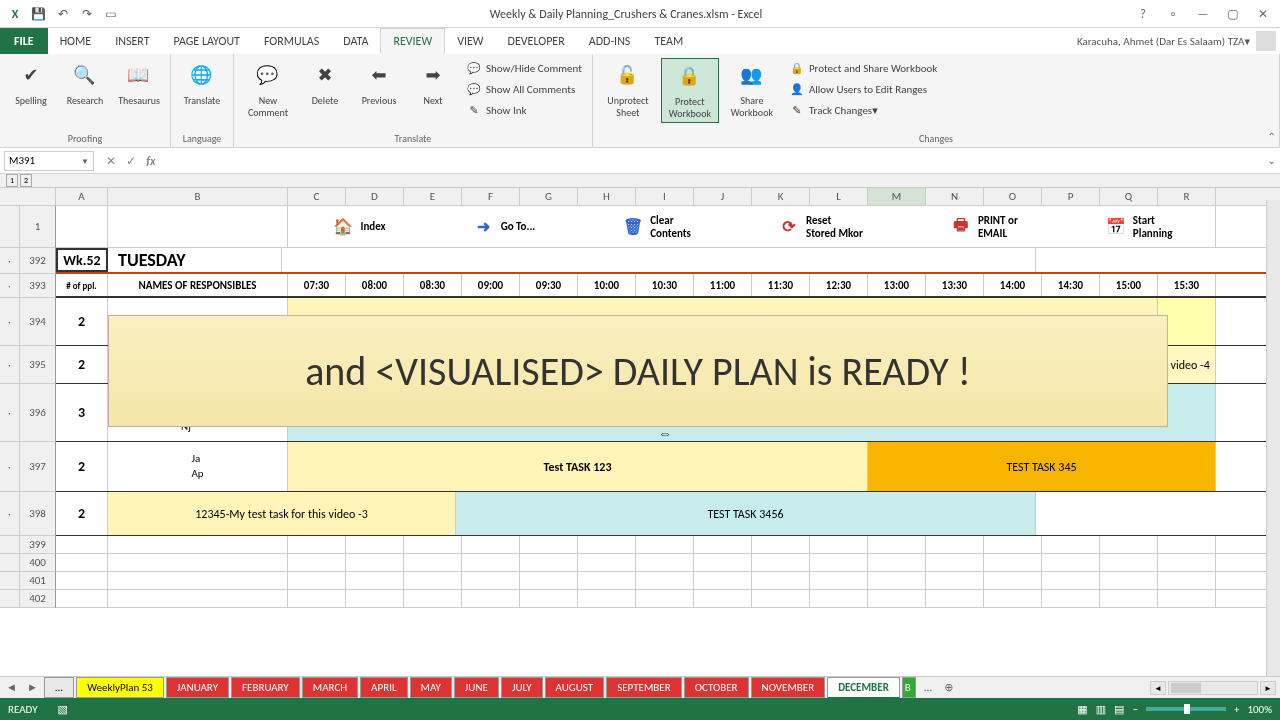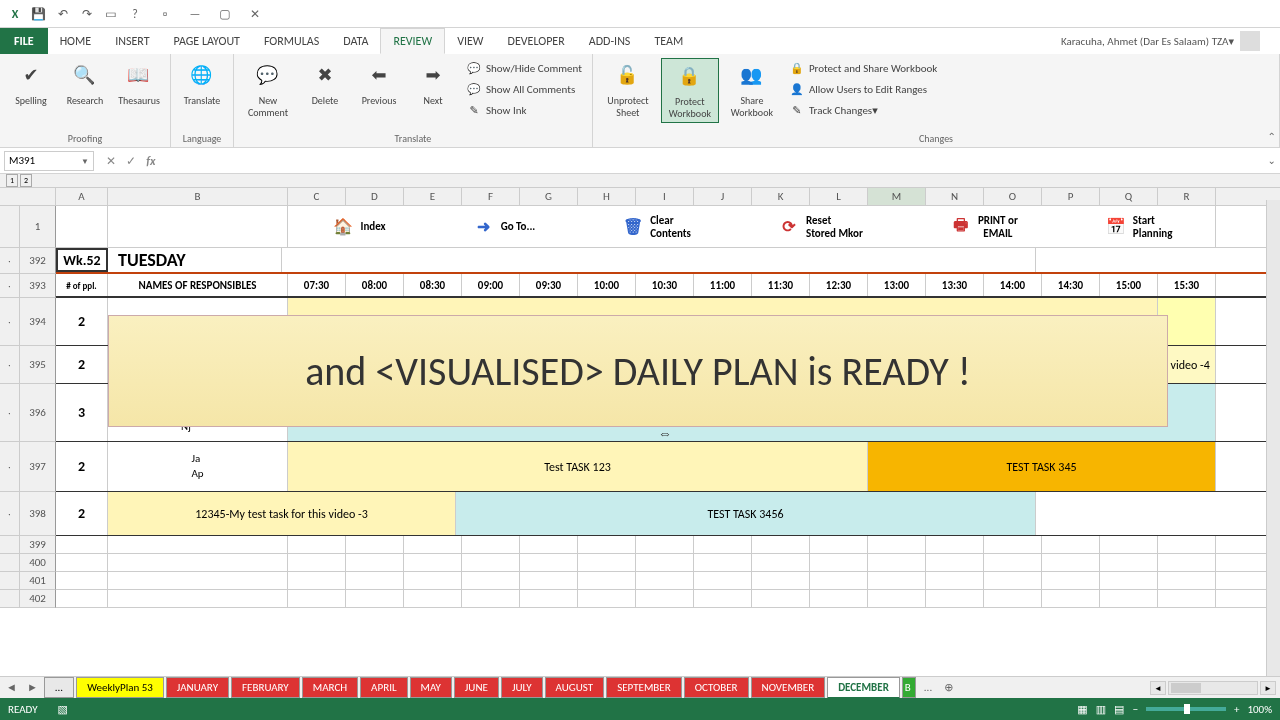--- a/index.html
+++ b/index.html
@@ -11,21 +11,21 @@
 .qat-btn { width: 22px; height: 22px; display: flex; align-items: center; justify-content: center; font-size: 12px; color: #555; }
 .titlebar .title { flex: 1; text-align: center; font-size: 12px; color: #444; }
 .titlebar .wincontrols { display: flex; gap: 4px; }
 .winctl { width: 26px; height: 20px; display: flex; align-items: center; justify-content: center; font-size: 12px; color: #666; }
 
 
 .menutabs { height: 26px; background: #fff; display: flex; align-items: stretch; border-bottom: 0; }
 .menutab { padding: 4px 12px; font-size: 12px; color: #444; display: flex; align-items: center; text-transform: uppercase; }
 .menutab.file { background: #217346; color: #fff; padding: 4px 14px; font-weight: bold; }
 .menutab.active { border: 1px solid #d4d4d4; border-bottom: 1px solid #f5f5f5; color: #217346; background: #f5f5f5; }
-.menutabs .user { margin-left: auto; font-size: 11px; color: #555; display: flex; align-items: center; padding-right: 20px; text-transform: none; }
+.menutabs .user { margin-left: auto; font-size: 11px; color: #555; display: flex; align-items: center; padding-right: 4px; text-transform: none; }
 .avatar { width: 20px; height: 20px; background: #ddd; margin-left: 6px; }
 
 
 .ribbon { height: 94px; background: #f5f5f5; border-bottom: 1px solid #d4d4d4; display: flex; position: relative; }
 .rgroup { border-right: 1px solid #d4d4d4; padding: 4px 6px 2px; display: flex; flex-direction: column; justify-content: space-between; }
 .rgroup-content { display: flex; align-items: flex-start; gap: 4px; flex: 1; }
 .rgroup-label { text-align: center; font-size: 10px; color: #666; padding-top: 2px; }
 .rbtn-lg { display: flex; flex-direction: column; align-items: center; width: 50px; padding: 2px; font-size: 10px; color: #444; text-align: center; line-height: 1.2; }
 .rbtn-lg .icon { width: 32px; height: 32px; margin-bottom: 3px; display: flex; align-items: center; justify-content: center; font-size: 18px; }
 .rbtn-lg.selected { background: #cde6d7; border: 1px solid #217346; }
@@ -102,20 +102,21 @@
 <body>
 
 <div class="titlebar">
   <div class="qat">
     <div class="qat-btn" style="color:#217346;font-weight:bold">X</div>
     <div class="qat-btn">💾</div>
     <div class="qat-btn">↶</div>
     <div class="qat-btn">↷</div>
     <div class="qat-btn">▭</div>
   </div>
+  <div class="title">Weekly &amp; Daily Planning_Crushers &amp; Cranes.xlsm - Excel</div>
   <div class="wincontrols">
     <div class="winctl">?</div>
     <div class="winctl">▫</div>
     <div class="winctl">—</div>
     <div class="winctl">▢</div>
     <div class="winctl">✕</div>
   </div>
 </div>
 
 <div class="menutabs">
@@ -347,21 +348,21 @@
             <span style="white-space:pre-line;text-align:left">Clear
 Contents</span>
           </div>
         <div class="actbtn">
             <div class="ic" style="color:#c33">⟳</div>
             <span style="white-space:pre-line;text-align:left">Reset
 Stored Mkor</span>
           </div>
         <div class="actbtn">
             <div class="ic" style="color:#c33">🖶</div>
-            <span style="white-space:pre-line;text-align:center">PRINT or
+            <span style="white-space:pre-line;text-align:left">PRINT or
 EMAIL</span>
           </div>
         <div class="actbtn">
             <div class="ic">📅</div>
             <span style="white-space:pre-line;text-align:left">Start
 Planning</span>
           </div>
       </div>
     </div>
 
@@ -411,21 +412,21 @@
       <div class="cell wB" style="white-space:pre-line;line-height:1.3">Samuel
 Casual
 Nj</div>
       <div class="cell" style="width:928px;background:#c8ecec;font-size:12px">93412-Repair motor foundation week/ loose</div>
     </div>
 
     <div class="cellrow" style="height:50px;border-bottom:1px solid #333">
       <div class="cell wA" style="font-weight:bold;font-size:14px">2</div>
       <div class="cell wB" style="white-space:pre-line;line-height:1.3">Ja
 Ap</div>
-      <div class="cell" style="width:580px;background:#fff5b8;font-size:12px;font-weight:400">Test TASK 123</div>
+      <div class="cell" style="width:580px;background:#fff5b8;font-size:12px;font-weight:700">Test TASK 123</div>
       <div class="cell" style="width:348px;background:#f7b500;font-size:12px;font-weight:500">TEST TASK 345</div>
     </div>
 
     <div class="cellrow" style="height:44px;border-bottom:1px solid #333">
       <div class="cell wA" style="font-weight:bold;font-size:14px">2</div>
       <div class="cell" style="width:348px;background:#fff5b8;font-size:12px">12345-My test task for this video -3</div>
       <div class="cell" style="width:580px;background:#c8ecec;font-size:12px">TEST TASK 3456</div>
     </div>
 
     <div class="cellrow" style="height:18px">

